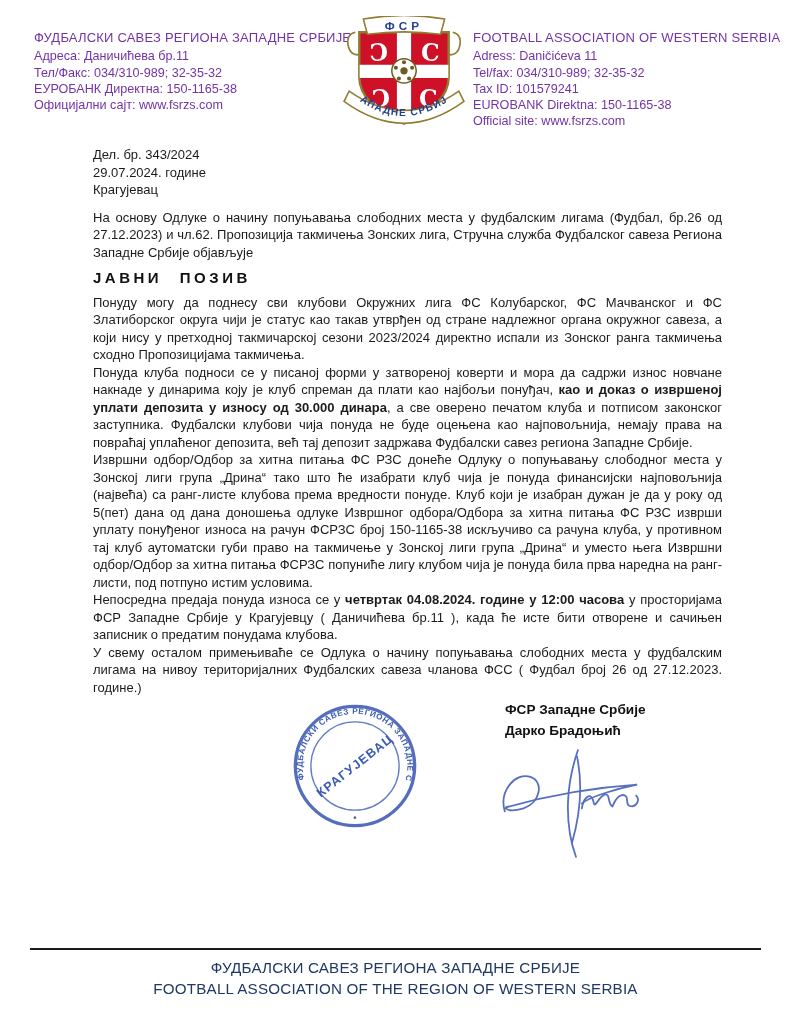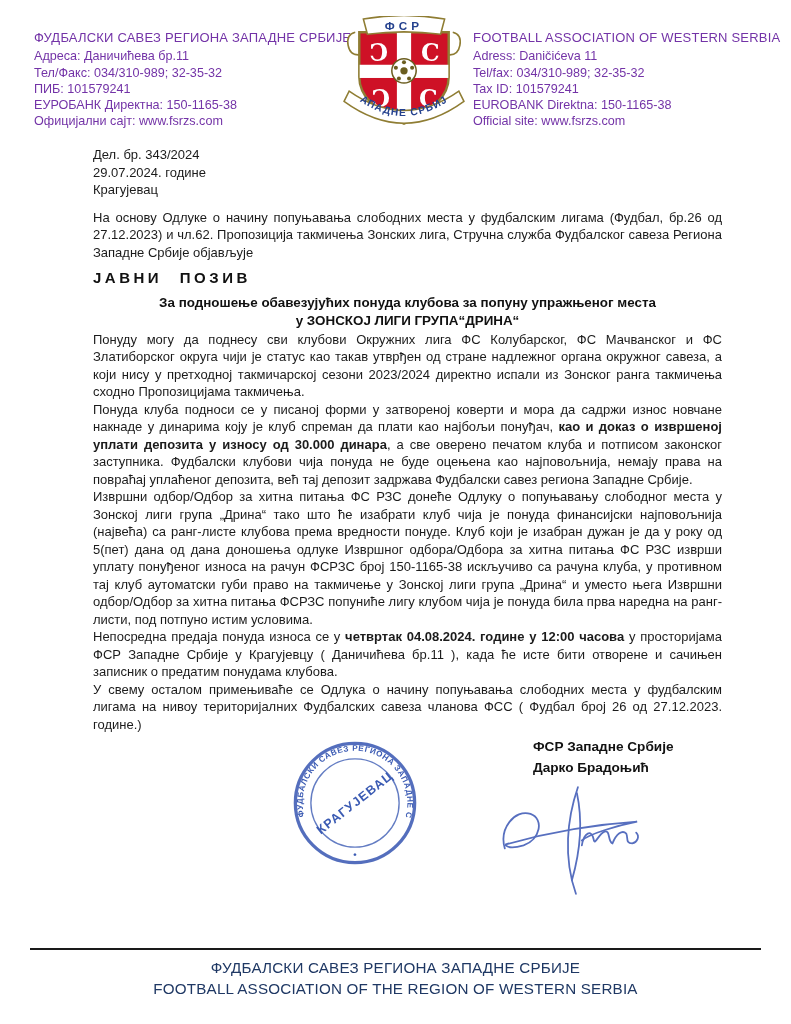--- a/index.html
+++ b/index.html
@@ -18,38 +18,37 @@
   .lh-logo  { width:122px; flex:0 0 auto; margin-top:-14px; }
   
   .docbody { position:absolute; left:93px; top:146px; width:629px; font-size:13px; line-height:17.5px; }
   .meta { margin-bottom:10px; }
   p.just { text-align:justify; }
   .doc-title { font-size:15px; font-weight:bold; text-align:left; letter-spacing:3.5px; word-spacing:10px; margin:8px 0 7px; color:#111; }
   .subtitle { font-weight:bold; text-align:center; line-height:18.5px; font-size:13.4px; color:#111; }
   
   .sig-block { position:relative; height:150px; margin-top:4px; }
   .stamp { position:absolute; left:198px; top:2px; opacity:.93; }
-  .sig-text { position:absolute; left:412px; top:0; font-weight:bold; font-size:13.6px; line-height:20.5px; color:#111;margin-left:28px; }
+  .sig-text { position:absolute; left:412px; top:0; font-weight:bold; font-size:13.6px; line-height:20.5px; color:#111; }
   .scribble { position:absolute; left:398px; top:46px; }
   
   .footer { position:absolute; left:30px; right:30px; top:948px; text-align:center; color:#1F3864; }
   .footer-rule { border-top:2.5px solid #1a1a1a; margin-bottom:7px; }
   .f-line { font-size:15.2px; line-height:21px; letter-spacing:.2px; }
 </style>
 </head>
 <body>
 
 <div class="page">
 
   <header class="letterhead">
     <div class="lh-block lh-left">
       <div class="lh-title">ФУДБАЛСКИ САВЕЗ РЕГИОНА ЗАПАДНЕ СРБИЈЕ</div>
       <div>Адреса: Даничићева бр.11</div>
       <div>Тел/Факс: 034/310-989; 32-35-32</div>
-      <div>ПИБ: 101579241</div>
       <div>ЕУРОБАНК Директна: 150-1165-38</div>
       <div>Официјални сајт: www.fsrzs.com</div>
     </div>
 
     <div class="lh-logo">
       <svg viewBox="0 0 120 126" width="122" height="128">
         <defs>
           <clipPath id="shieldClip">
               <path d="M16,16 h88 v44 q0,27 -44,46 q-44,-19 -44,-46 z"></path>
             </clipPath>
@@ -106,24 +105,20 @@
     <div class="meta">
       <div>Дел. бр. 343/2024</div>
       <div>29.07.2024. године</div>
       <div>Крагујевац</div>
     </div>
 
     <p class="just">На основу Одлуке о начину попуњавања слободних места у фудбалским лигама (Фудбал, бр.26 од 27.12.2023) и чл.62. Пропозиција такмичења Зонских лига, Стручна служба Фудбалског савеза Региона Западне Србије објављује</p>
 
     <h1 class="doc-title">ЈАВНИ ПОЗИВ</h1>
 
-    <div class="subtitle">
-      <div>За подношење обавезујућих понуда клубова за попуну упражњеног места</div>
-      <div>у ЗОНСКОЈ ЛИГИ ГРУПА“ДРИНА“</div>
-    </div>
 
     <p class="just">Понуду могу да поднесу сви клубови Окружних лига ФС Колубарског, ФС Мачванског и ФС Златиборског округа чији је статус као такав утврђен од стране надлежног органа окружног савеза, а који нису у претходној такмичарској сезони 2023/2024 директно испали из Зонског ранга такмичења сходно Пропозицијама такмичења.</p>
 
     <p class="just"><span>Понуда клуба подноси се у писаној форми у затвореној коверти и мора да садржи износ новчане накнаде у динарима коју је клуб спреман да плати као најбољи понуђач, </span><b>као и доказ о извршеној уплати депозита у износу од 30.000 динара</b><span>, а све оверено печатом клуба и потписом законског заступника. Фудбалски клубови чија понуда не буде оцењена као најповољнија, немају права на повраћај уплаћеног депозита, већ тај депозит задржава Фудбалски савез региона Западне Србије.</span></p>
 
     <p class="just">Извршни одбор/Одбор за хитна питања ФС РЗС донеће Одлуку о попуњавању слободног места у Зонској лиги група „Дрина“ тако што ће изабрати клуб чија је понуда финансијски најповољнија (највећа) са ранг-листе клубова према вредности понуде. Клуб који је изабран дужан је да у року од 5(пет) дана од дана доношења одлуке Извршног одбора/Одбора за хитна питања ФС РЗС изврши уплату понуђеног износа на рачун ФСРЗС број 150-1165-38 искључиво са рачуна клуба, у противном тај клуб аутоматски губи право на такмичење у Зонској лиги група „Дрина“ и уместо њега Извршни одбор/Одбор за хитна питања ФСРЗС попуниће лигу клубом чија је понуда била прва наредна на ранг-листи, под потпуно истим условима.</p>
 
     <p class="just"><span>Непосредна предаја понуда износа се у </span><b>четвртак 04.08.2024. године у 12:00 часова</b><span> у просторијама ФСР Западне Србије у Крагујевцу ( Даничићева бр.11 ), када ће исте бити отворене и сачињен записник о предатим понудама клубова.</span></p>
 
     <p class="just">У свему осталом примењиваће се Одлука о начину попуњавања слободних места у фудбалским лигама на нивоу територијалних Фудбалских савеза чланова ФСС ( Фудбал број 26 од 27.12.2023. године.)</p>

